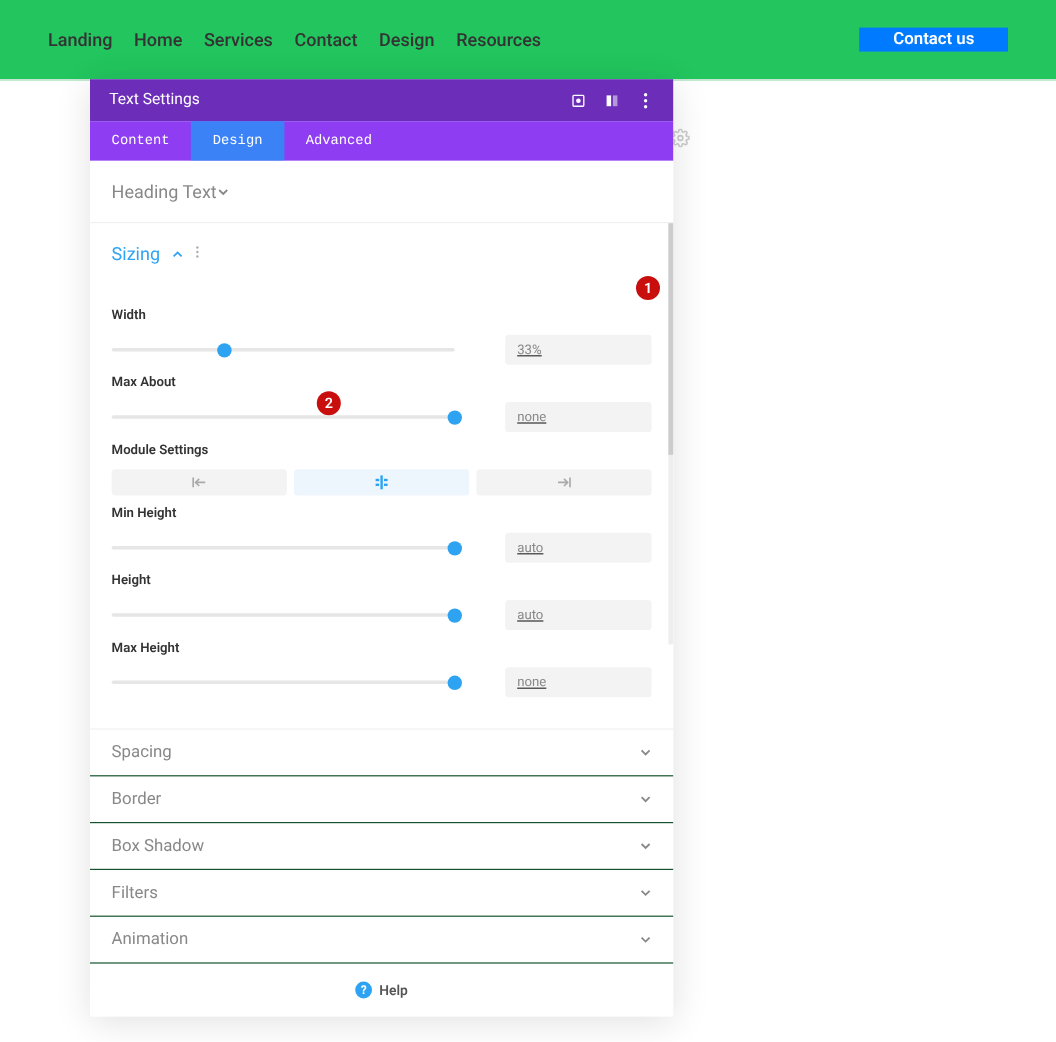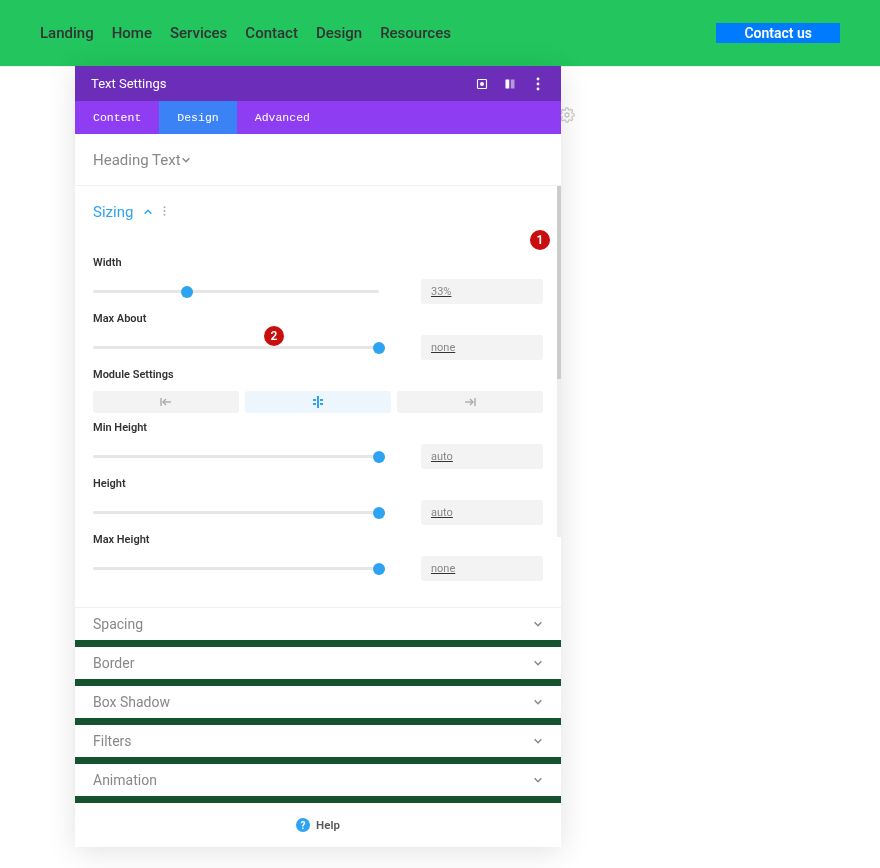--- a/index.html
+++ b/index.html
@@ -204,21 +204,21 @@
     background: #eef6fd;
   }
   .align-btn svg { display:block; }
   
   .collapsed-section {
     display: flex;
     align-items: center;
     justify-content: space-between;
     padding: 0 18px;
     height: 39px;
-    border-bottom: 7px solid #14532d;
+    border-bottom: 1px solid #14532d;
     cursor: pointer;
   }
   .collapsed-section .title {
     font-size: 14px;
     color: #888;
   }
   
   .help-row {
     display: flex;
     align-items: center;

